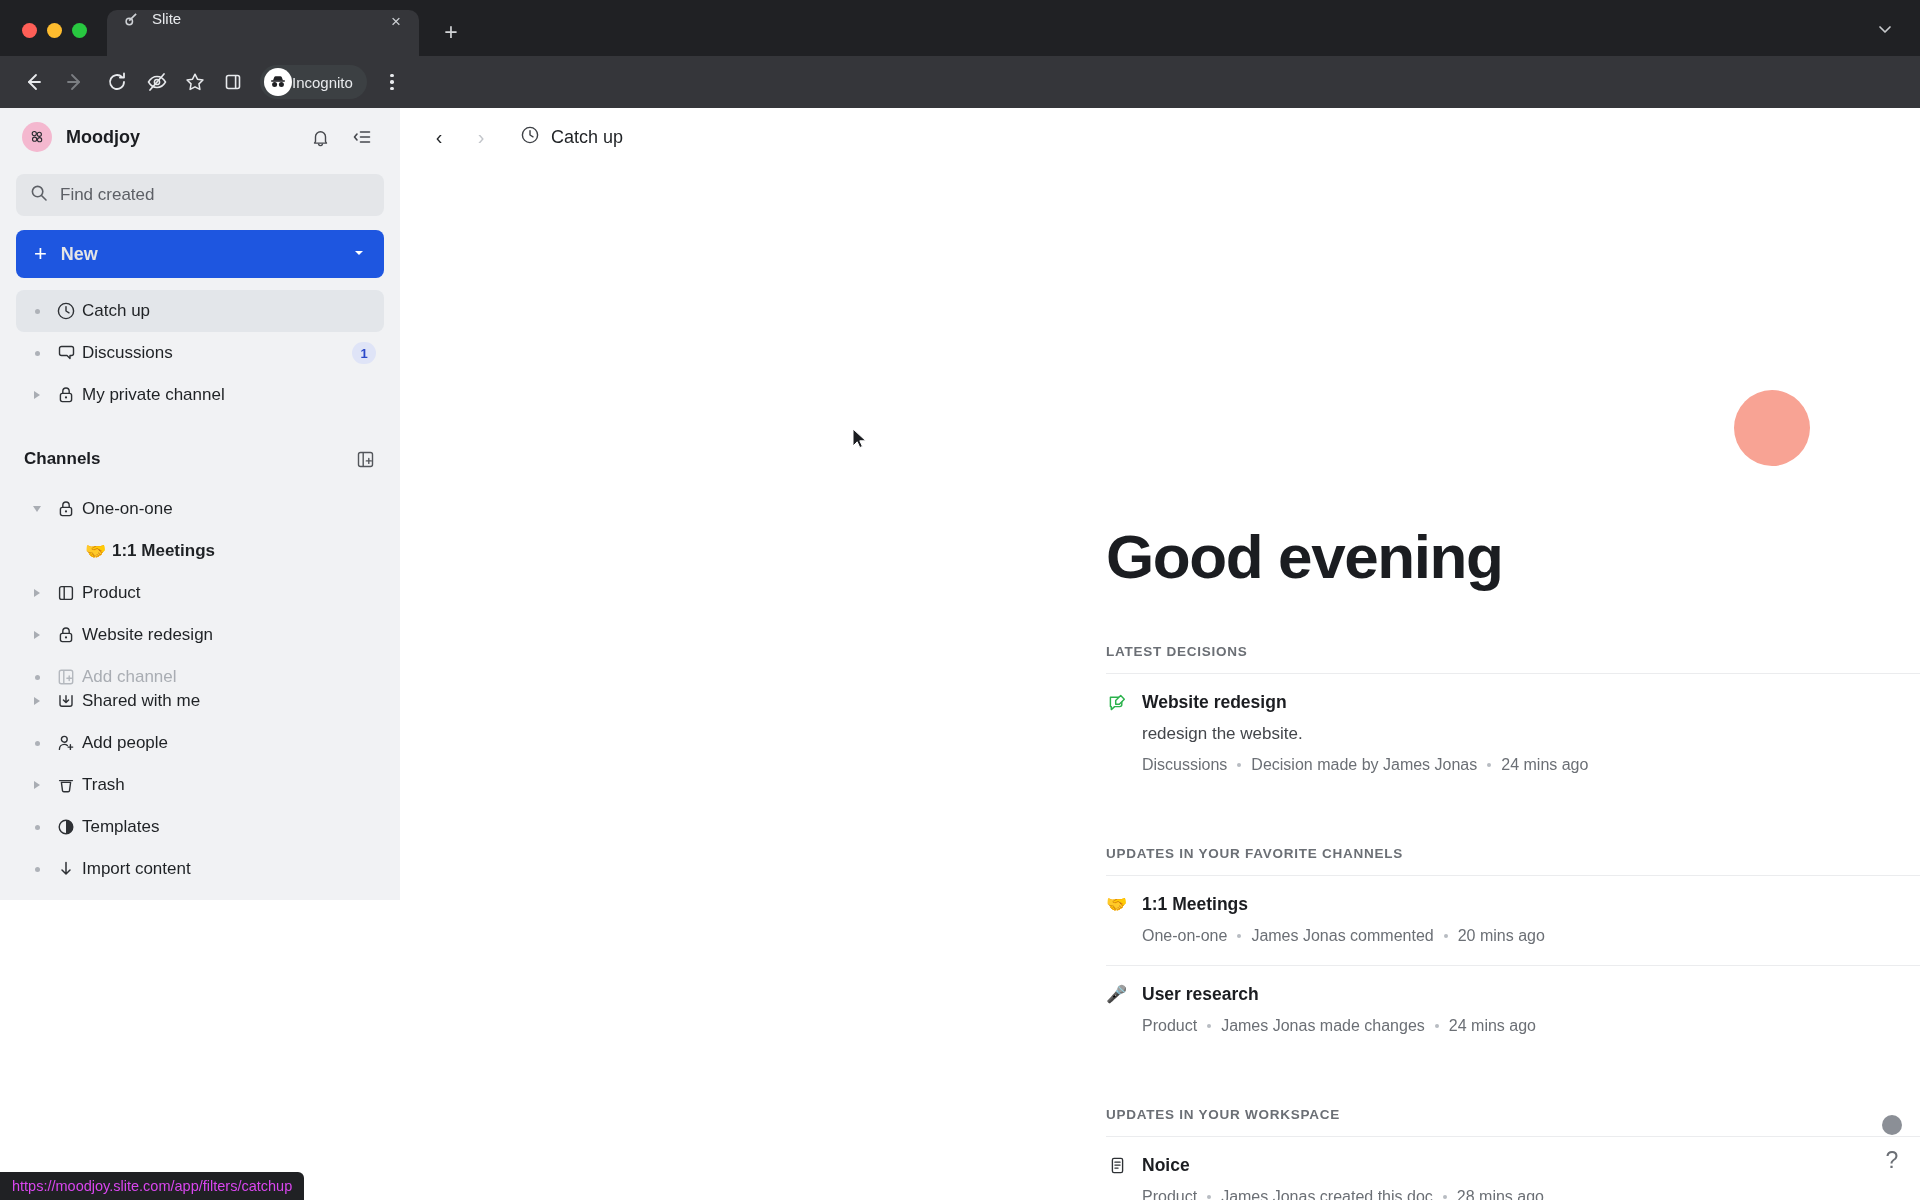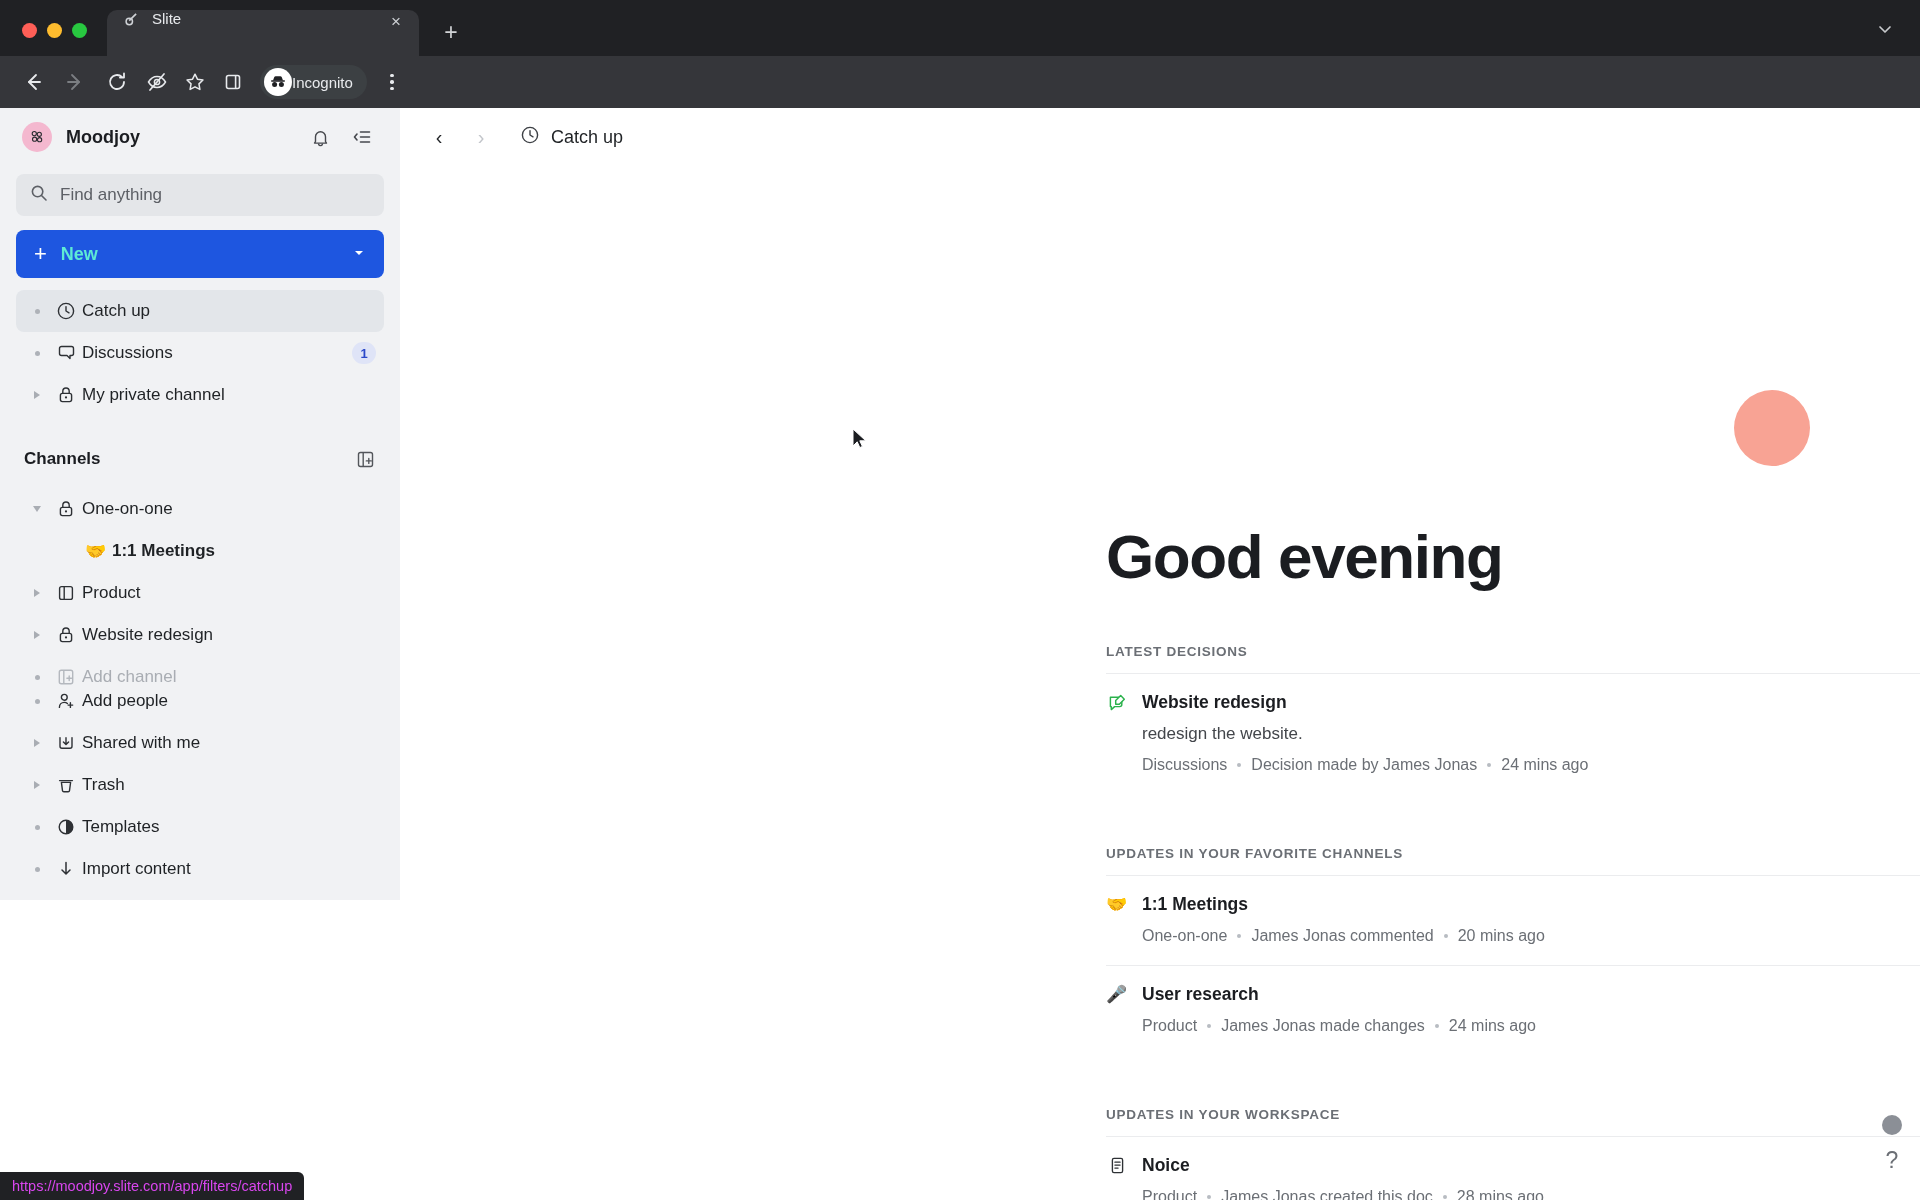--- a/index.html
+++ b/index.html
@@ -72,21 +72,21 @@
     margin: 8px 16px 0 16px; height: 42px; background: #e4e6e9; border-radius: 8px;
     display: flex; align-items: center; gap: 12px; padding: 0 14px;
   }
   #search-placeholder { font-size: 17px; color: #5d6066; }
 
   #new-button {
     margin: 14px 16px 0 16px; height: 48px; background: #1e56e0; border-radius: 8px;
     display: flex; align-items: center; padding: 0 18px; position: relative;
   }
   #new-plus { color: #fff; font-size: 22px; font-weight: 300; margin-right: 14px; line-height: 1; }
-  #new-label { color: #5eead4; font-size: 18px; font-weight: 700; }
+  #new-label { color: #e5e5e5; font-size: 18px; font-weight: 700; }
   #new-caret { margin-left: auto; color: #fff; font-size: 12px; }
 
   .nav-list { margin-top: 12px; padding: 0 16px; }
   .nav-item {
     height: 42px; display: flex; align-items: center; border-radius: 8px; padding: 0 8px;
     gap: 0; position: relative;
   }
   .nav-item.active { background: #e3e6ea; }
   .twisty { width: 26px; display: flex; align-items: center; justify-content: center; flex: none; }
   .twisty .dot { width: 5px; height: 5px; border-radius: 50%; background: #aeb2b8; display: block; }
@@ -290,21 +290,21 @@
       </span>
     </div>
 
     <div id="search-box">
       <span>
         <svg width="18" height="18" viewBox="0 0 18 18">
             <circle cx="7.6" cy="7.6" r="5.2" fill="none" stroke="#5d6066" stroke-width="1.6"></circle>
             <path d="M11.5 11.5L16 16" stroke="#5d6066" stroke-width="1.6" stroke-linecap="round"></path>
           </svg>
       </span>
-      <span id="search-placeholder">Find anything</span>
+      <span id="search-placeholder">Find created</span>
     </div>
 
     <div id="new-button">
       <span id="new-plus">+</span>
       <span id="new-label">New</span>
       <span id="new-caret">
         <svg width="14" height="14" viewBox="0 0 14 14">
             <path d="M3 5l4 4 4-4" fill="#ffffff"></path>
           </svg>
       </span>
@@ -416,42 +416,42 @@
             </svg>
           </span>
           <span class="nav-label muted">Add channel</span>
         </div>
       </div>
 
     <div id="sidebar-bottom">
       <div class="nav-list" id="bottom-nav">
           <div class="nav-item">
             <span class="twisty">
+              <span class="tri-r"></span>
+            </span>
+            <span class="nav-icon">
+              <svg width="20" height="20" viewBox="0 0 20 20">
+                <path d="M4 4.6v8.6a2 2 0 0 0 2 2h8a2 2 0 0 0 2-2V4.6" fill="none" stroke="#2e3135" stroke-width="1.4" stroke-linecap="round"></path>
+                <path d="M10 4.8v6.5M7.4 8.9L10 11.6l2.6-2.7" fill="none" stroke="#2e3135" stroke-width="1.4" stroke-linecap="round" stroke-linejoin="round"></path>
+              </svg>
+            </span>
+            <span class="nav-label">Shared with me</span>
+          </div>
+          <div class="nav-item">
+            <span class="twisty">
               <span class="dot"></span>
             </span>
             <span class="nav-icon">
               <svg width="20" height="20" viewBox="0 0 20 20">
                 <circle cx="8.3" cy="6.3" r="2.9" fill="none" stroke="#2e3135" stroke-width="1.4"></circle>
                 <path d="M3.4 16.4c0-2.9 2.2-5 4.9-5 1.2 0 2.3.4 3.1 1.1" fill="none" stroke="#2e3135" stroke-width="1.4" stroke-linecap="round"></path>
                 <path d="M14.4 11.8v4.6M12.1 14.1h4.6" stroke="#2e3135" stroke-width="1.4" stroke-linecap="round"></path>
               </svg>
             </span>
             <span class="nav-label">Add people</span>
-          </div>
-          <div class="nav-item">
-            <span class="twisty">
-              <span class="tri-r"></span>
-            </span>
-            <span class="nav-icon">
-              <svg width="20" height="20" viewBox="0 0 20 20">
-                <path d="M4 4.6v8.6a2 2 0 0 0 2 2h8a2 2 0 0 0 2-2V4.6" fill="none" stroke="#2e3135" stroke-width="1.4" stroke-linecap="round"></path>
-                <path d="M10 4.8v6.5M7.4 8.9L10 11.6l2.6-2.7" fill="none" stroke="#2e3135" stroke-width="1.4" stroke-linecap="round" stroke-linejoin="round"></path>
-              </svg>
-            </span>
-            <span class="nav-label">Shared with me</span>
           </div>
           <div class="nav-item">
             <span class="twisty">
               <span class="tri-r"></span>
             </span>
             <span class="nav-icon">
               <svg width="20" height="20" viewBox="0 0 20 20">
                 <path d="M3.6 5.6h12.8" stroke="#2e3135" stroke-width="1.4" stroke-linecap="round"></path>
                 <path d="M5.4 7.4h9.2l-1.1 8.2a1.4 1.4 0 0 1-1.4 1.2H7.9a1.4 1.4 0 0 1-1.4-1.2z" fill="none" stroke="#2e3135" stroke-width="1.4" stroke-linejoin="round"></path>
               </svg>

